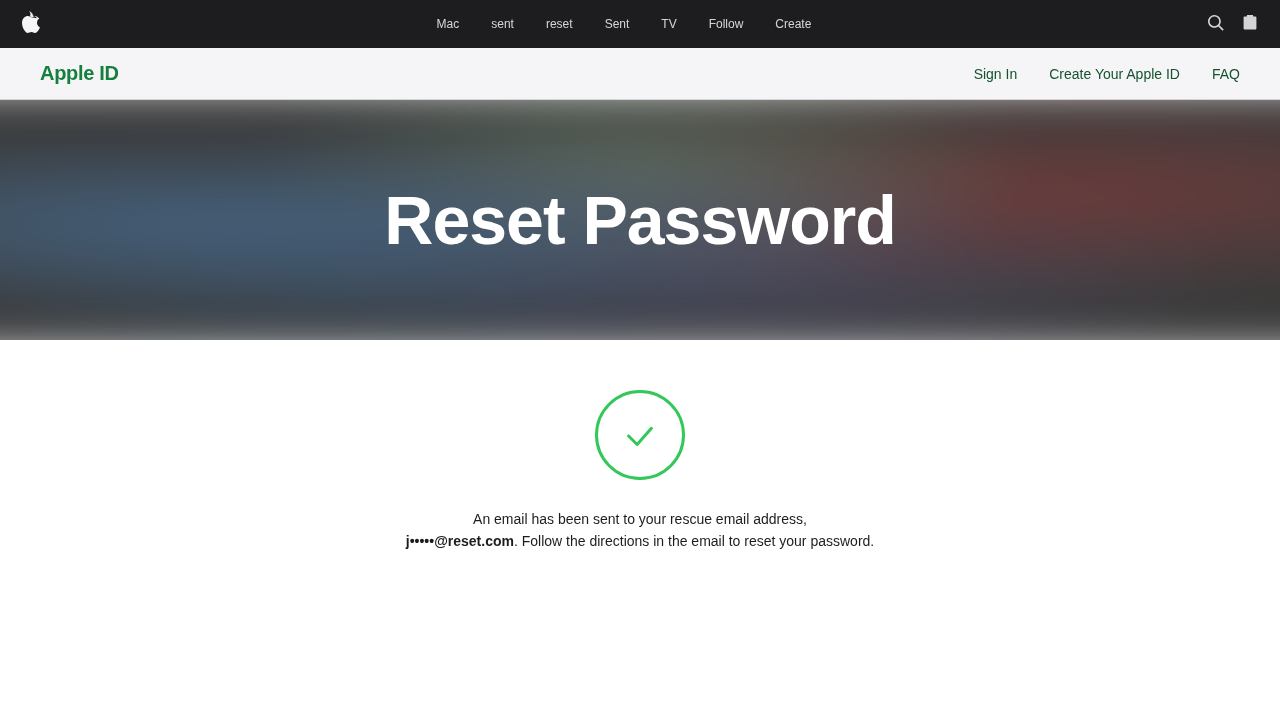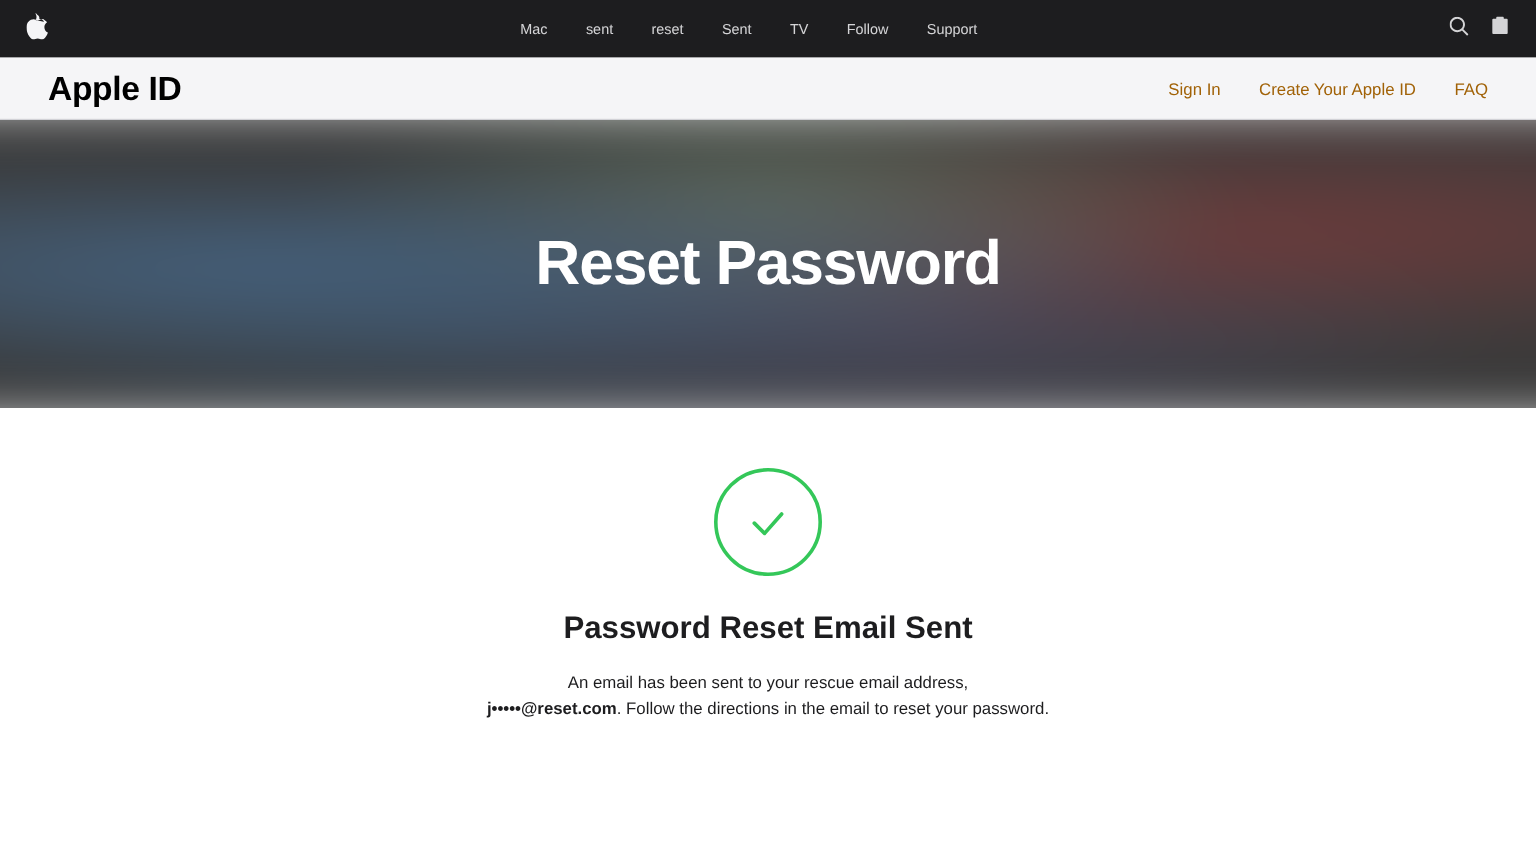--- a/index.html
+++ b/index.html
@@ -70,35 +70,35 @@
       background: #f5f5f7;
       height: 52px;
       display: flex;
       align-items: center;
       justify-content: space-between;
       padding: 0 40px;
       border-bottom: 1px solid #d2d2d7;
     }
 
     .sub-nav-title {
-      font-size: 28px;
+      font-size: 20px;
       font-weight: 600;
-      color: #000000;
+      color: #15803d;
       letter-spacing: -0.3px;
     }
 
     .sub-nav-links {
       display: flex;
       align-items: center;
       gap: 32px;
     }
 
     .sub-nav-link {
       font-size: 14px;
-      color: #a16207;
+      color: #14532d;
       cursor: pointer;
       text-decoration: none;
       text-align: right;
     }
 
     
     .hero {
       height: 240px;
       position: relative;
       display: flex;
@@ -117,21 +117,21 @@
         radial-gradient(ellipse at 60% 70%, rgba(80, 80, 110, 0.6) 0%, transparent 40%),
         radial-gradient(ellipse at 30% 70%, rgba(60, 80, 100, 0.7) 0%, transparent 35%);
       background-color: #3a3a3a;
       filter: blur(20px);
       transform: scale(1.1);
     }
 
     .hero-title {
       position: relative;
       z-index: 2;
-      font-size: 52px;
+      font-size: 68px;
       font-weight: 700;
       color: #ffffff;
       letter-spacing: -1px;
       text-align: center;
     }
 
     
     .main-content {
       background: #ffffff;
       display: flex;
@@ -194,21 +194,21 @@
     </svg>
   </div>
 
   <div class="top-nav-links">
     <span class="top-nav-link">Mac</span>
     <span class="top-nav-link">sent</span>
     <span class="top-nav-link">reset</span>
     <span class="top-nav-link">Sent</span>
     <span class="top-nav-link">TV</span>
     <span class="top-nav-link">Follow</span>
-    <span class="top-nav-link">Support</span>
+    <span class="top-nav-link">Create</span>
   </div>
 
   <div class="top-nav-icons">
     <span class="top-nav-icon">
       <svg class="icon-svg" viewBox="0 0 20 20" xmlns="http://www.w3.org/2000/svg">
         <path d="M12.9 14.32a8 8 0 1 1 1.41-1.41l5.35 5.33-1.42 1.42-5.33-5.34zM8 14A6 6 0 1 0 8 2a6 6 0 0 0 0 12z"></path>
       </svg>
     </span>
     <span class="top-nav-icon">
       <svg class="icon-svg" viewBox="0 0 20 20" xmlns="http://www.w3.org/2000/svg">
@@ -233,21 +233,20 @@
 </div>
 
 <div class="main-content">
 
   <div class="success-icon">
     <svg class="check-svg" viewBox="0 0 40 40" fill="none" xmlns="http://www.w3.org/2000/svg">
       <polyline points="8,21 17,30 32,13" stroke="#34c759" stroke-width="3.2" stroke-linecap="round" stroke-linejoin="round"></polyline>
     </svg>
   </div>
 
-  <h2 class="success-title">Password Reset Email Sent</h2>
 
   <p class="success-body">
     <span>An email has been sent to your rescue email address,</span>
     <br>
     <span class="email-bold">j•••••@reset.com</span><span>. Follow the directions in the email to reset your password.</span>
   </p>
 
 </div>
 
 </body></html>

